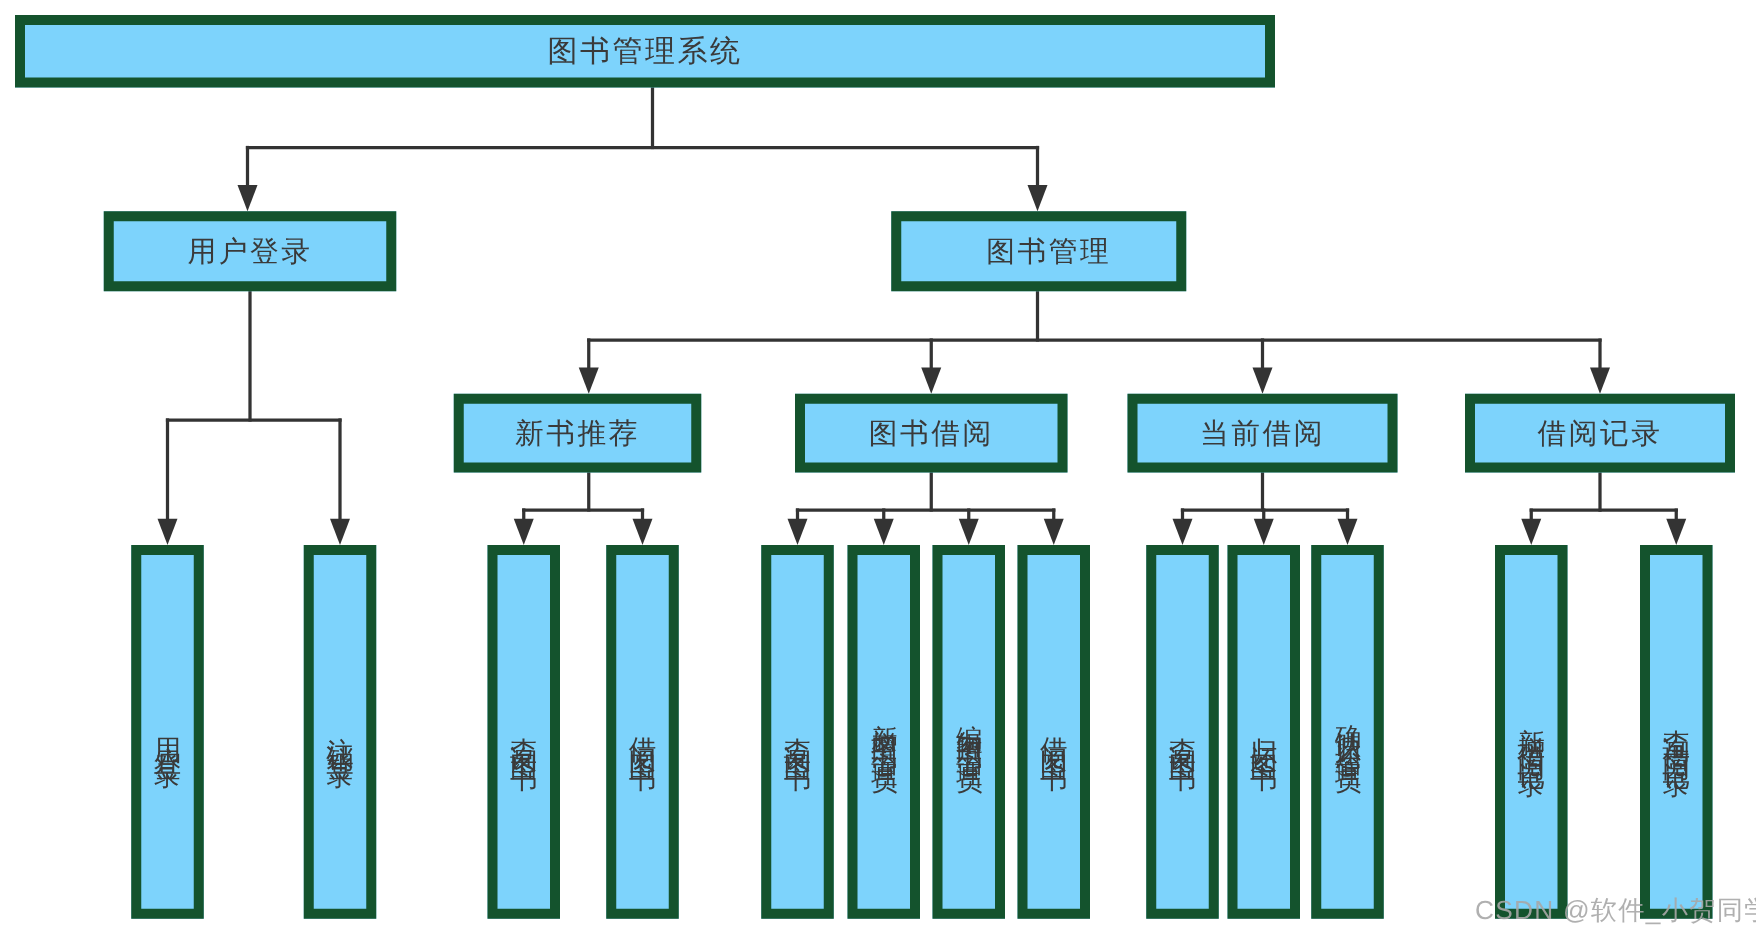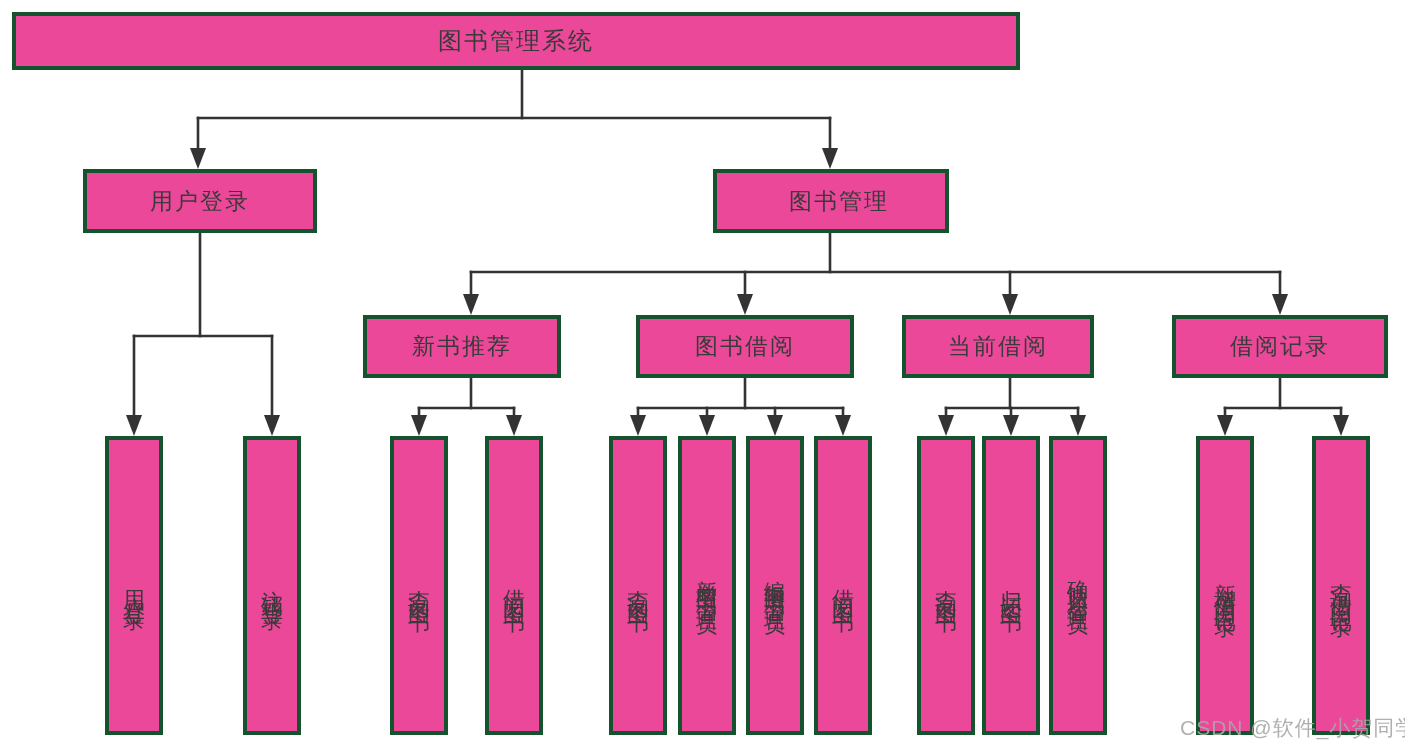--- a/index.html
+++ b/index.html
@@ -18,40 +18,40 @@
   .connectors {
     position: absolute;
     left: 0; top: 0;
     width: 1405px;
     height: 747px;
     z-index: 0;
   }
   .box {
     position: absolute;
     box-sizing: border-box;
-    border: 4px solid #14532d;
-    background: #ec4899;
+    border: 8px solid #14532d;
+    background: #7dd3fc;
     color: #3a3a3a;
     display: flex;
     align-items: center;
     justify-content: center;
     z-index: 1;
     letter-spacing: 2px;
   }
   .box.root {
     left: 12px; top: 12px;
     width: 1008px; height: 58px;
     font-size: 24px;
   }
   .box.level { font-size: 23px; }
   .b-user-login   { left: 83px;  top: 169px; width: 234px; height: 64px; }
   .b-book-mgmt    { left: 713px; top: 169px; width: 236px; height: 64px; padding-left: 16px; }
   .b-new-book     { left: 363px; top: 315px; width: 198px; height: 63px; }
   .b-book-borrow  { left: 636px; top: 315px; width: 218px; height: 63px; text-align: center; }
-  .b-cur-borrow   { left: 902px; top: 315px; width: 192px; height: 63px; }
+  .b-cur-borrow   { left: 902px; top: 315px; width: 216px; height: 63px; }
   .b-borrow-rec   { left: 1172px;top: 315px; width: 216px; height: 63px; }
   .box.leaf {
     top: 436px;
     width: 58px;
     height: 299px;
     font-size: 22px;
     letter-spacing: 7px;
     writing-mode: vertical-lr;
     text-orientation: mixed;
     line-height: 1;

